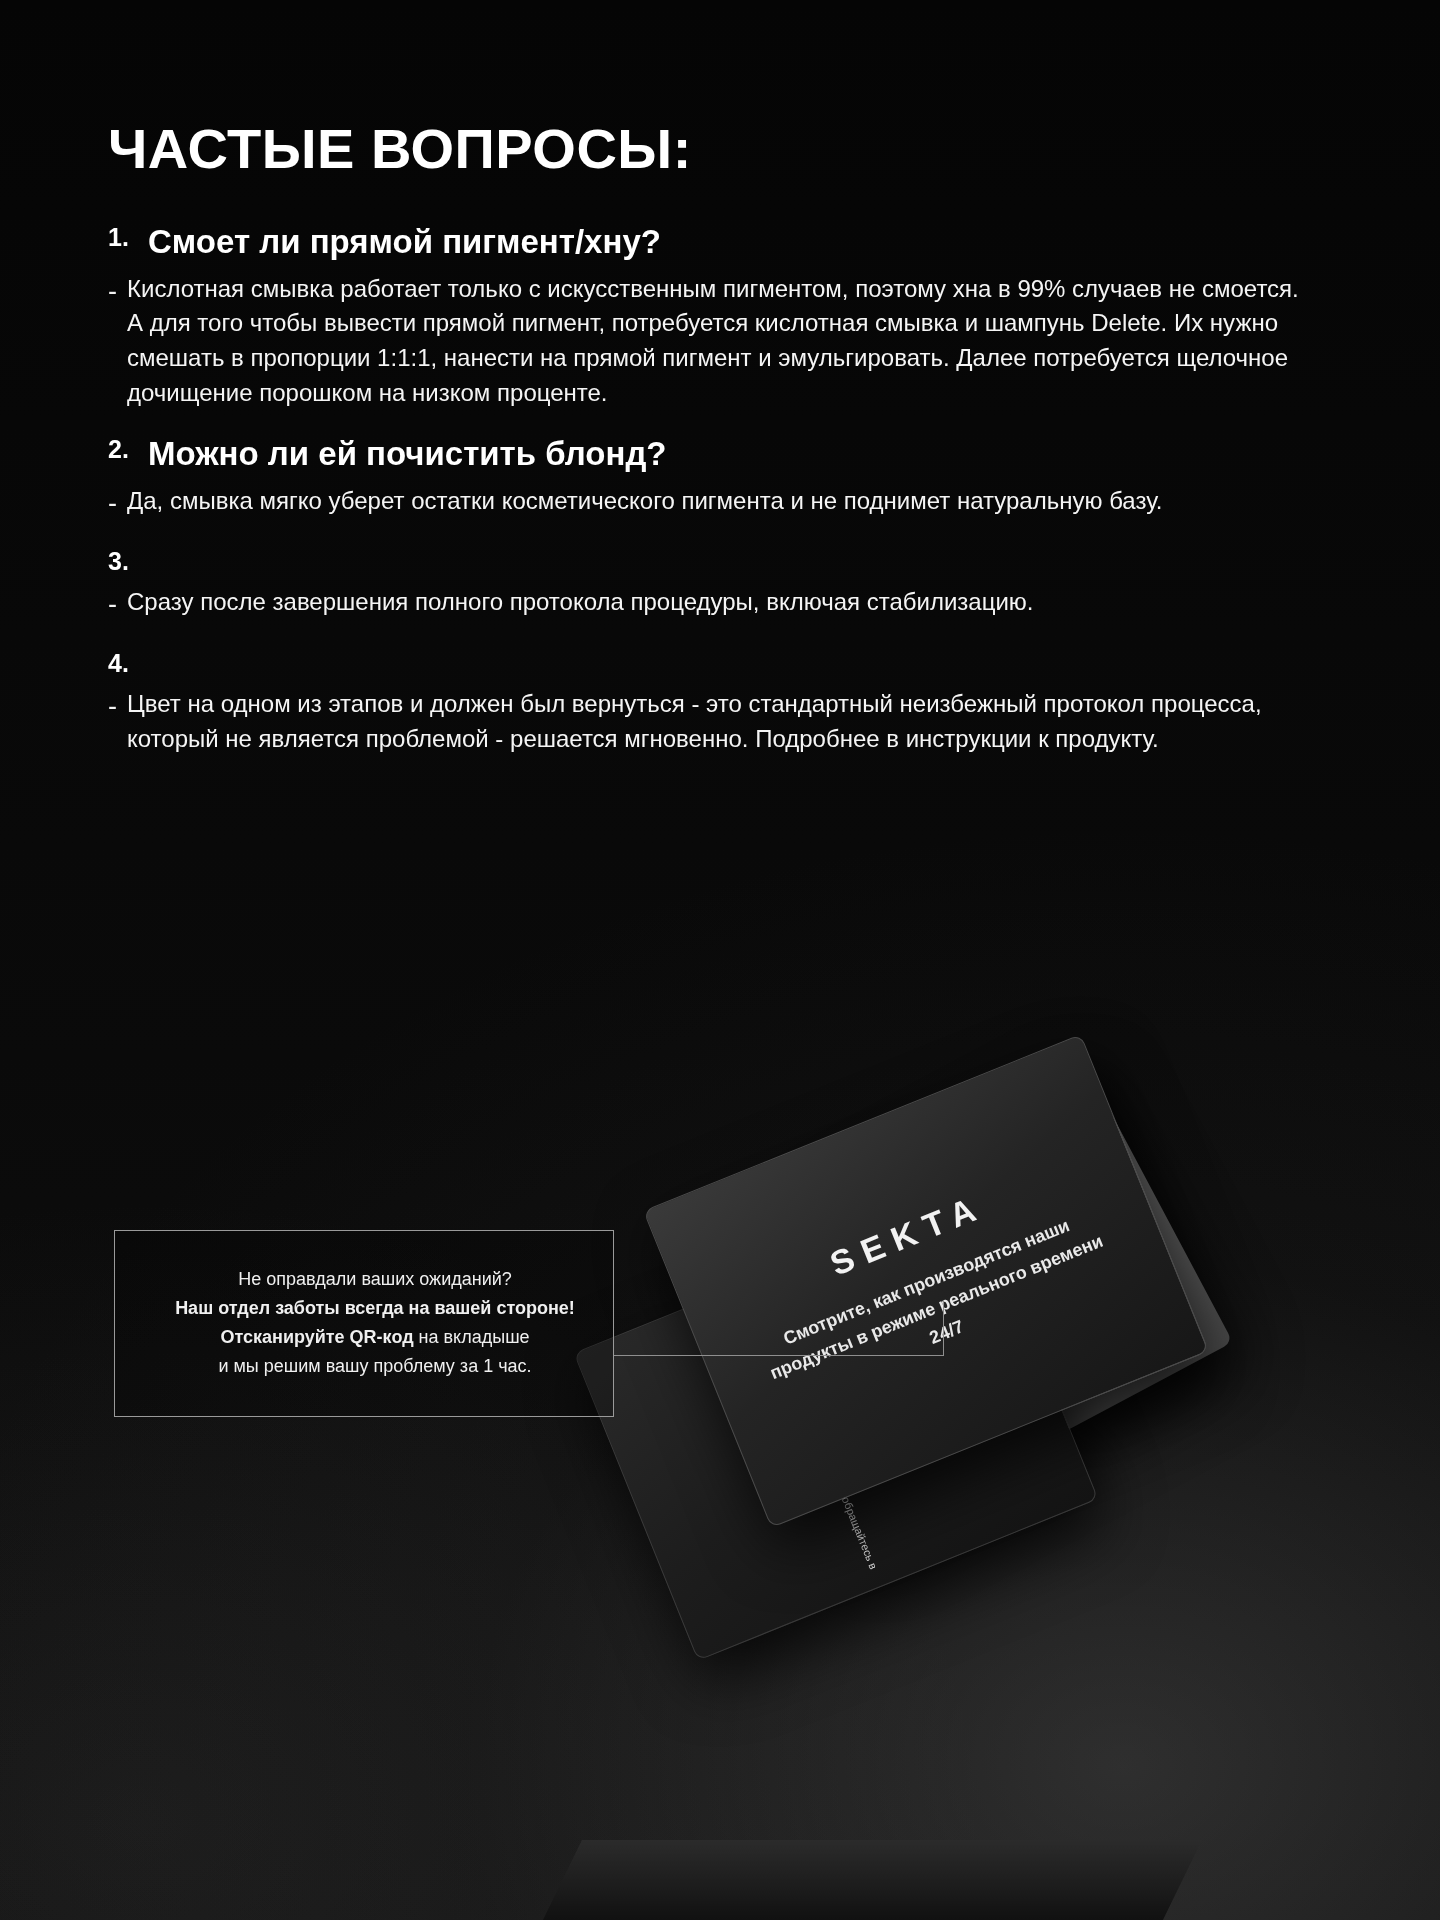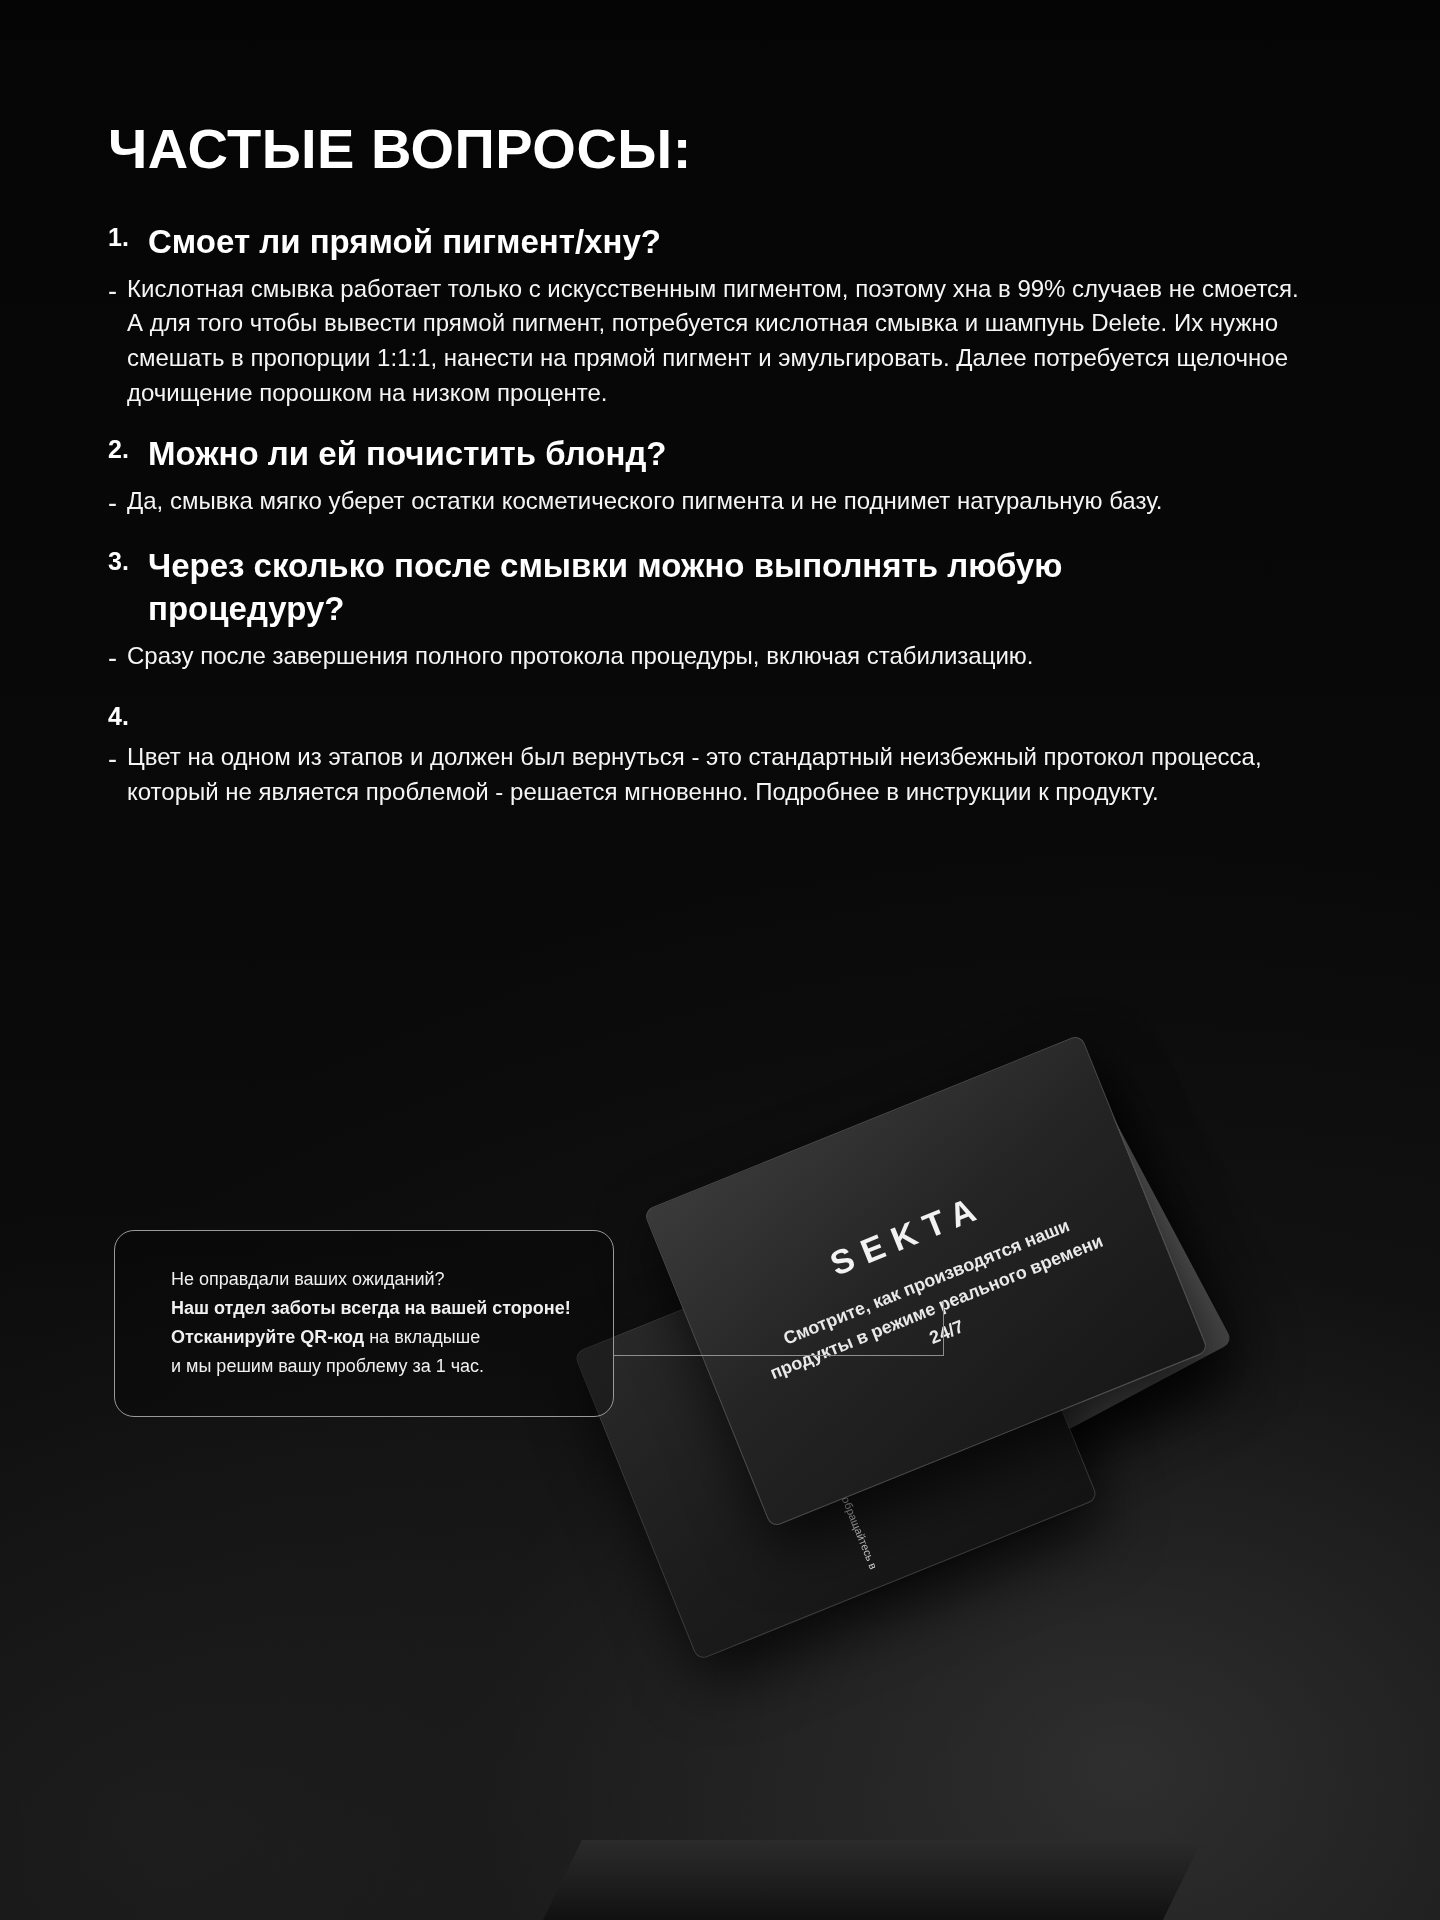--- a/index.html
+++ b/index.html
@@ -233,23 +233,24 @@
   }
 
   
   .callout {
     position: absolute;
     left: 114px;
     top: -10px;
     width: 500px;
     padding: 34px 34px 34px 56px;
     border: 1px solid #9a9a9a;
-    border-radius: 20px;
+    border-radius: 0;
     box-sizing: border-box;
     background: rgba(0,0,0,0.25);
+    text-align: center;
   }
   .callout p {
     margin: 0;
     font-size: 18px;
     line-height: 1.62;
     color: #f0f0f0;
   }
   .callout b {
     font-weight: 700;
   }
@@ -297,21 +298,20 @@
       </div>
       <div class="a-row">
         <span class="a-dash">-</span>
         <span class="a-text">Да, смывка мягко уберет остатки косметического пигмента и не поднимет натуральную базу.</span>
       </div>
     </div>
 
     <div class="qa-block">
       <div class="q-row">
         <span class="q-num">3.</span>
-        <span class="q-text">Через сколько после смывки можно выполнять любую процедуру?</span>
       </div>
       <div class="a-row">
         <span class="a-dash">-</span>
         <span class="a-text">Сразу после завершения полного протокола процедуры, включая стабилизацию.</span>
       </div>
     </div>
 
     <div class="qa-block">
       <div class="q-row">
         <span class="q-num">4.</span>

